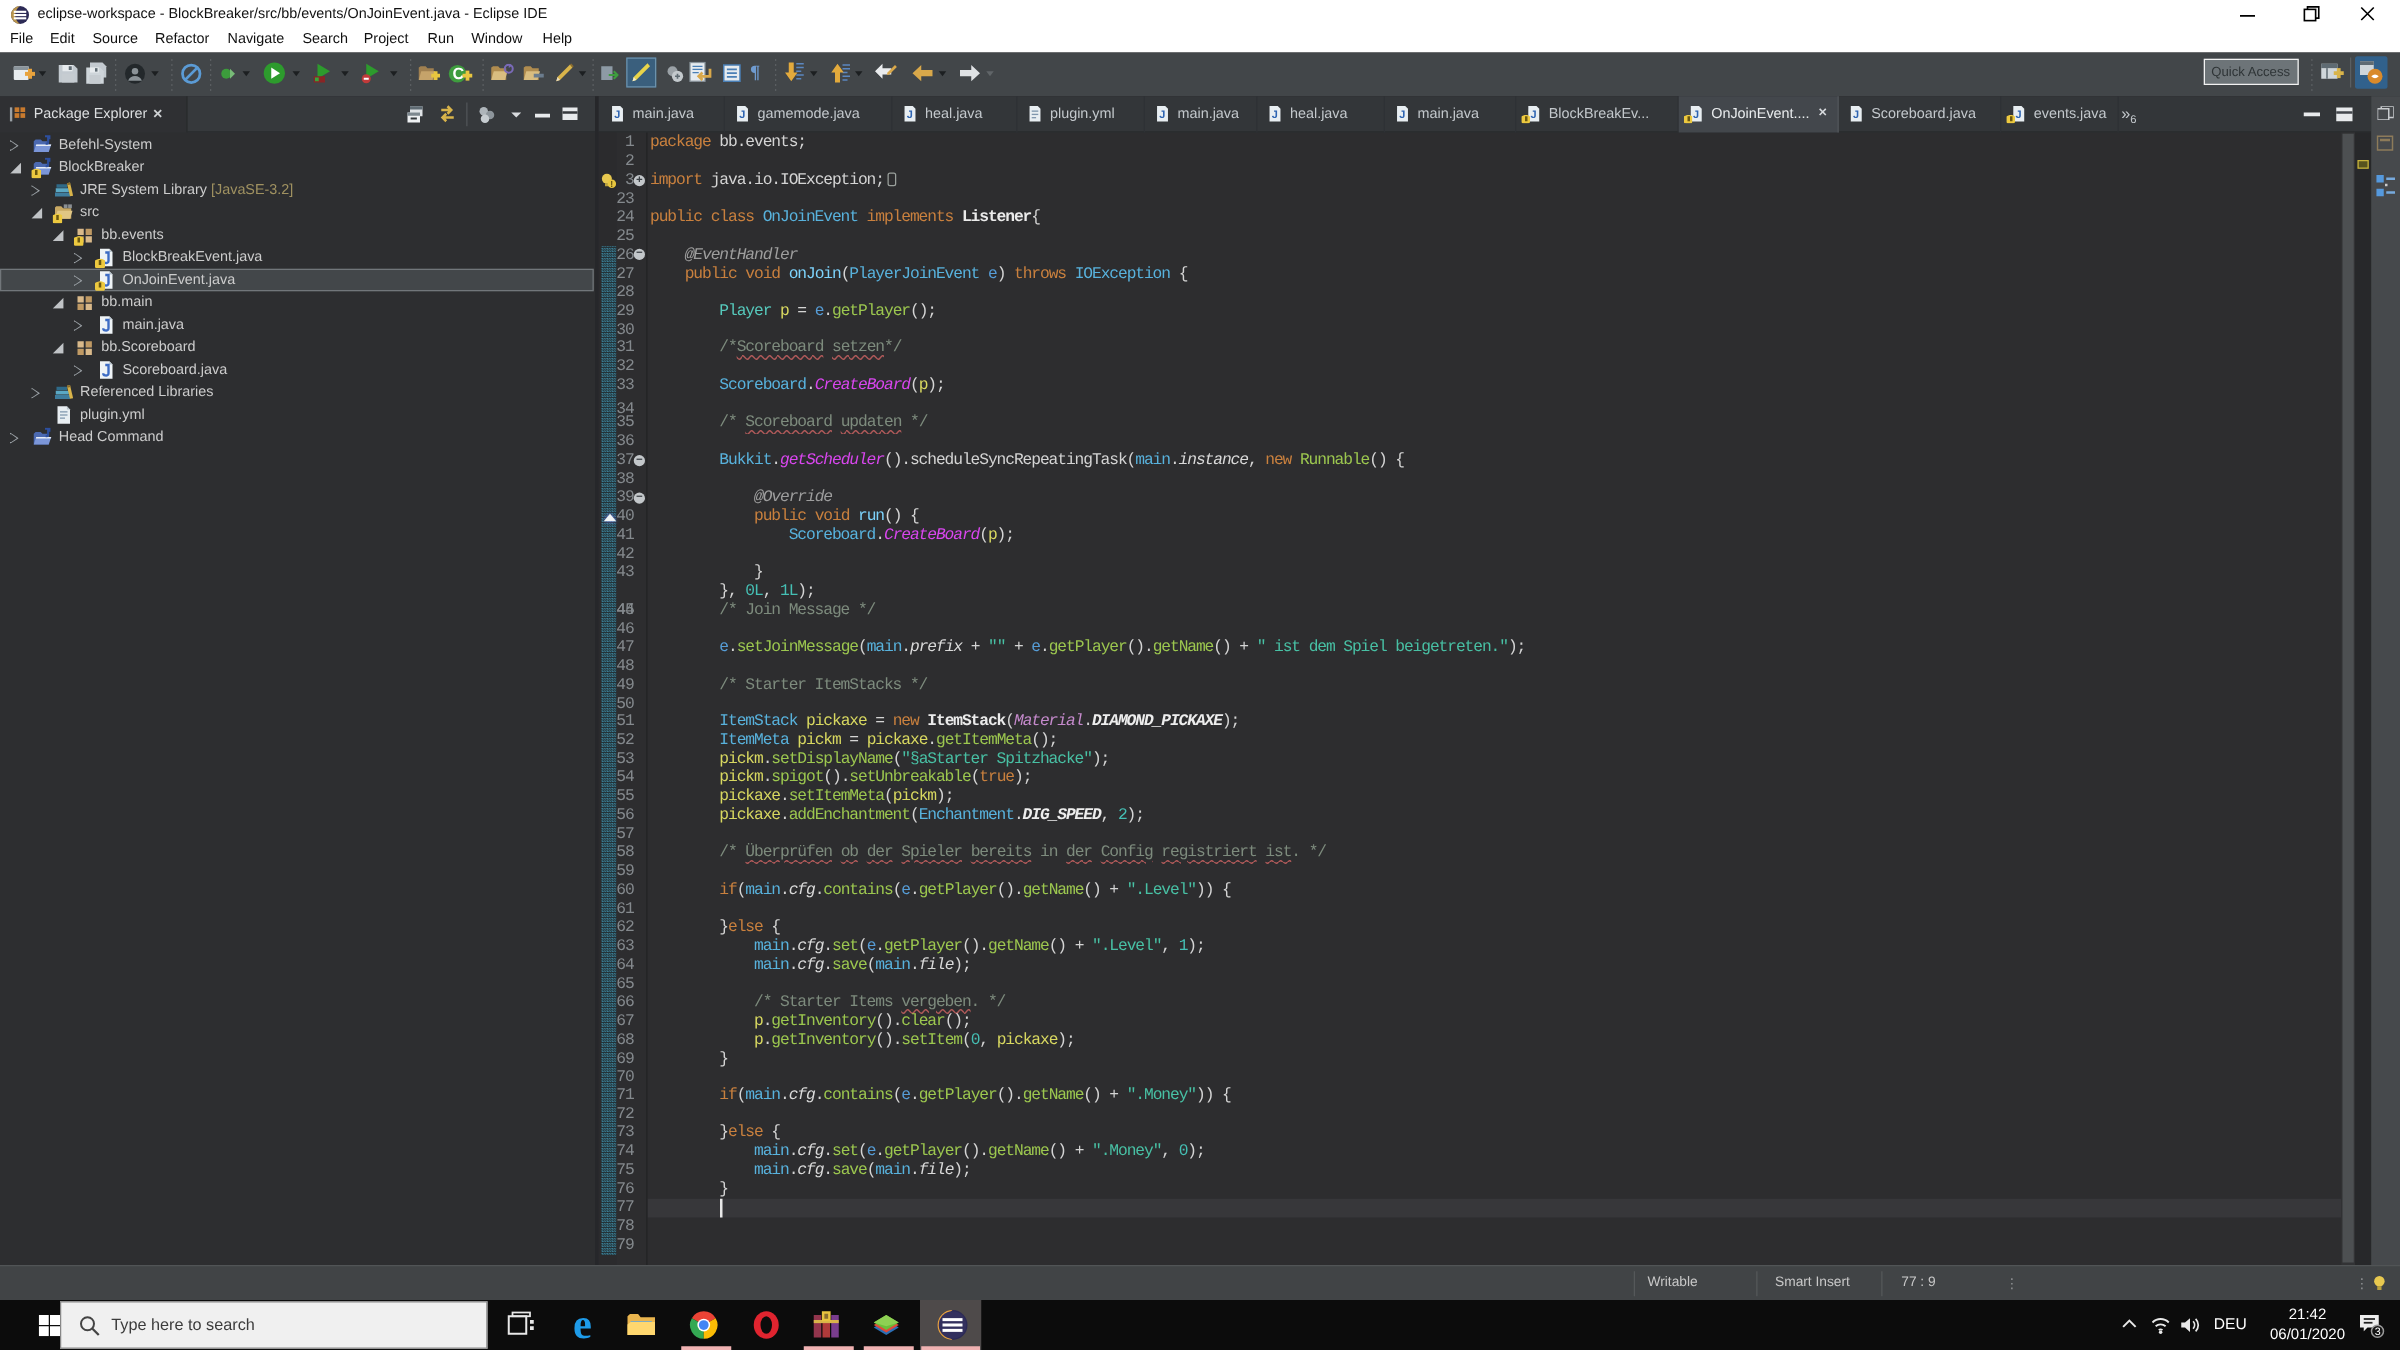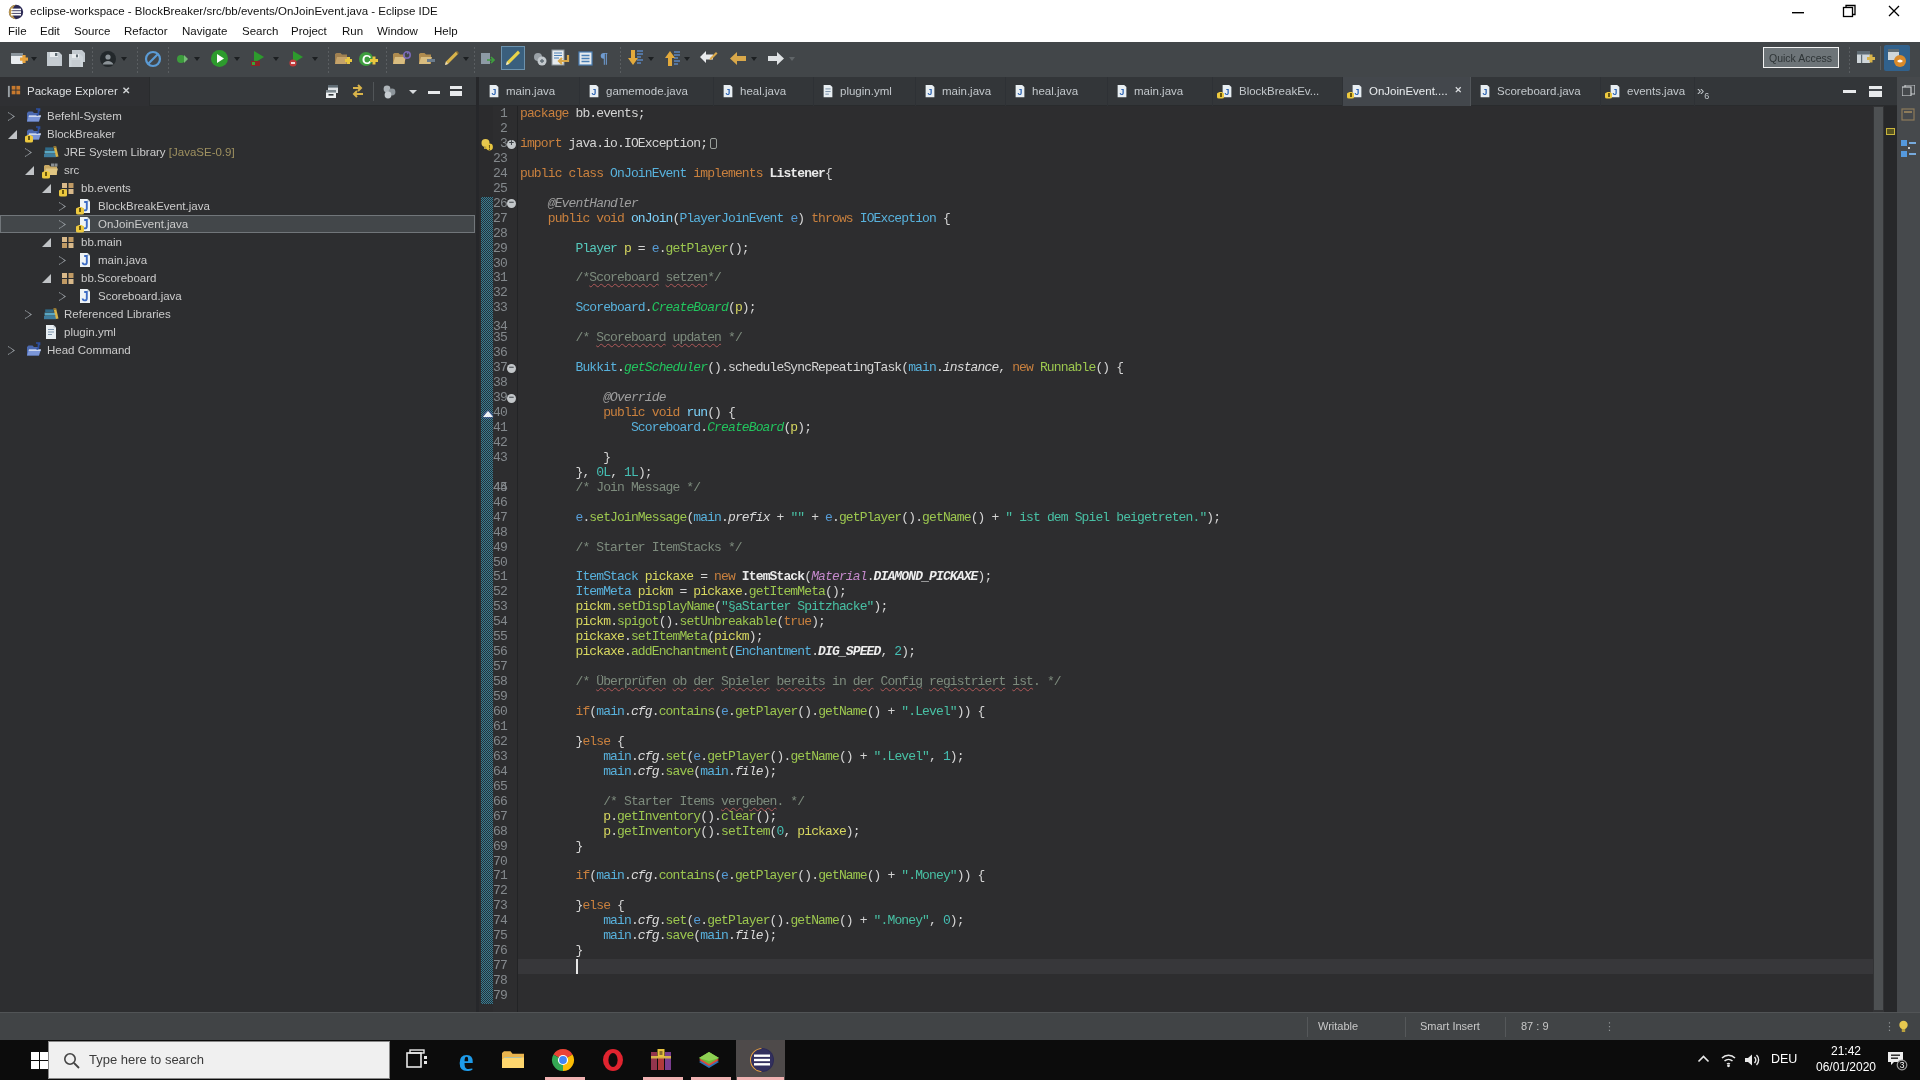--- a/index.html
+++ b/index.html
@@ -55,21 +55,21 @@
 .cl{position:absolute;left:41px;height:14.95px;line-height:14.95px;font-family:"Liberation Mono",monospace;font-size:13px;letter-spacing:-0.87px;white-space:pre;color:#d4d4d4}
 .cl .d{color:#d4d4d4}
 .cl .k{color:#c9803e}
 .cl .tb{color:#58b2dd}
 .cl .tt{color:#56c9bc}
 .cl .wb{color:#eaeaea;font-weight:bold}
 .cl .en{color:#c58acc;font-style:italic}
 .cl .cn{color:#ededed;font-weight:bold;font-style:italic}
 .cl .ml{color:#9cc74f}
 .cl .mg{color:#7dd3fc}
-.cl .ms{color:#22c55e;font-style:italic}
+.cl .ms{color:#d946ef;font-style:italic}
 .cl .pb{color:#569cd6}
 .cl .ly{color:#d8d860}
 .cl .sf{color:#dadada;font-style:italic}
 .cl .s{color:#48c0a4}
 .cl .n{color:#45bfb4}
 .cl .c{color:#7d8b7d}
 .cl .an{color:#9e9e9e;font-style:italic}
 .cl .sq{text-decoration:underline wavy #b05959 1px;text-underline-offset:2px}
 .foldbox{display:inline-block;width:7px;height:11px;border:1.2px solid #9aa09c;border-radius:2px;margin-left:3px;vertical-align:-2px}
 #cursor{position:absolute;left:97.4px;top:853.1px;width:1.5px;height:15px;background:#e8e8e8}
@@ -371,21 +371,21 @@
         </div>
 <div class="trow" style="top:37.0px">
           <span class="arrc" style="left:25px"></span>
           <span class="ticon i-lib" style="left:43px"><svg width="16" height="16" viewBox="0 0 16 16">
               <rect x="1" y="10" width="12" height="3.2" fill="#3e7d9e"></rect>
               <rect x="1.6" y="6.6" width="10.5" height="3" fill="#5aa8c4"></rect>
               <rect x="2.2" y="3.4" width="8.5" height="2.8" fill="#2f6a88"></rect>
               <path d="M10.5 2.5 L13 2 L15.5 12.5 L13 13 Z" fill="#d9b44a"></path>
               <path d="M10.5 2.5 L13 2 L13.4 3.6 L10.9 4.1 Z" fill="#8a6d2f"></path>
             </svg></span>
-          <span class="tlab" style="left:64px">JRE System Library <span class="tsuf">[JavaSE-0.9]</span></span>
+          <span class="tlab" style="left:64px">JRE System Library <span class="tsuf">[JavaSE-3.2]</span></span>
         </div>
 <div class="trow" style="top:55.0px">
           <span class="arre" style="left:25px"></span>
           <span class="ticon i-srcf" style="left:43px"><svg width="16" height="16" viewBox="0 0 16 16">
               <path d="M1 13 L1 4 L2 3 L6 3 L7.5 4.5 L14 4.5 L14 13 Z" fill="#c9a963"></path>
               <path d="M1 13 L3 6.5 L15 6.5 L13 13 Z" fill="#e0c684"></path>
               <rect x="8" y="1.5" width="3" height="3" fill="#8a8f93"></rect>
               <rect x="11.5" y="1.5" width="3" height="3" fill="#8a8f93"></rect>
             </svg></span>
           <span class="warnb" style="left:42px"></span>
@@ -749,21 +749,21 @@
       </svg>
  </div>
 </div>
 
 <div id="status">
  <div class="sep" style="left:1307px"></div>
  <div class="it" style="left:1318px">Writable</div>
  <div class="sep" style="left:1405px"></div>
  <div class="it" style="left:1420px">Smart Insert</div>
  <div class="sep" style="left:1505px"></div>
- <div class="it" style="left:1521px">87 : 9</div>
+ <div class="it" style="left:1521px">77 : 9</div>
  <div class="it" style="left:1604px;color:#909395">⋮</div>
  <div class="it" style="left:1884px;color:#909395">⋮</div>
  <svg class="abs" style="left:1897px;top:6px" width="13" height="15" viewBox="0 0 13 15">
       <circle cx="6.5" cy="6" r="4.2" fill="#e7c84f"></circle>
       <rect x="4.8" y="10" width="3.4" height="3" fill="#b9a13e"></rect>
     </svg>
 </div>
 
 <div id="task"></div>
 <div id="taskicons" style="position:absolute;left:0;top:0;z-index:6">

